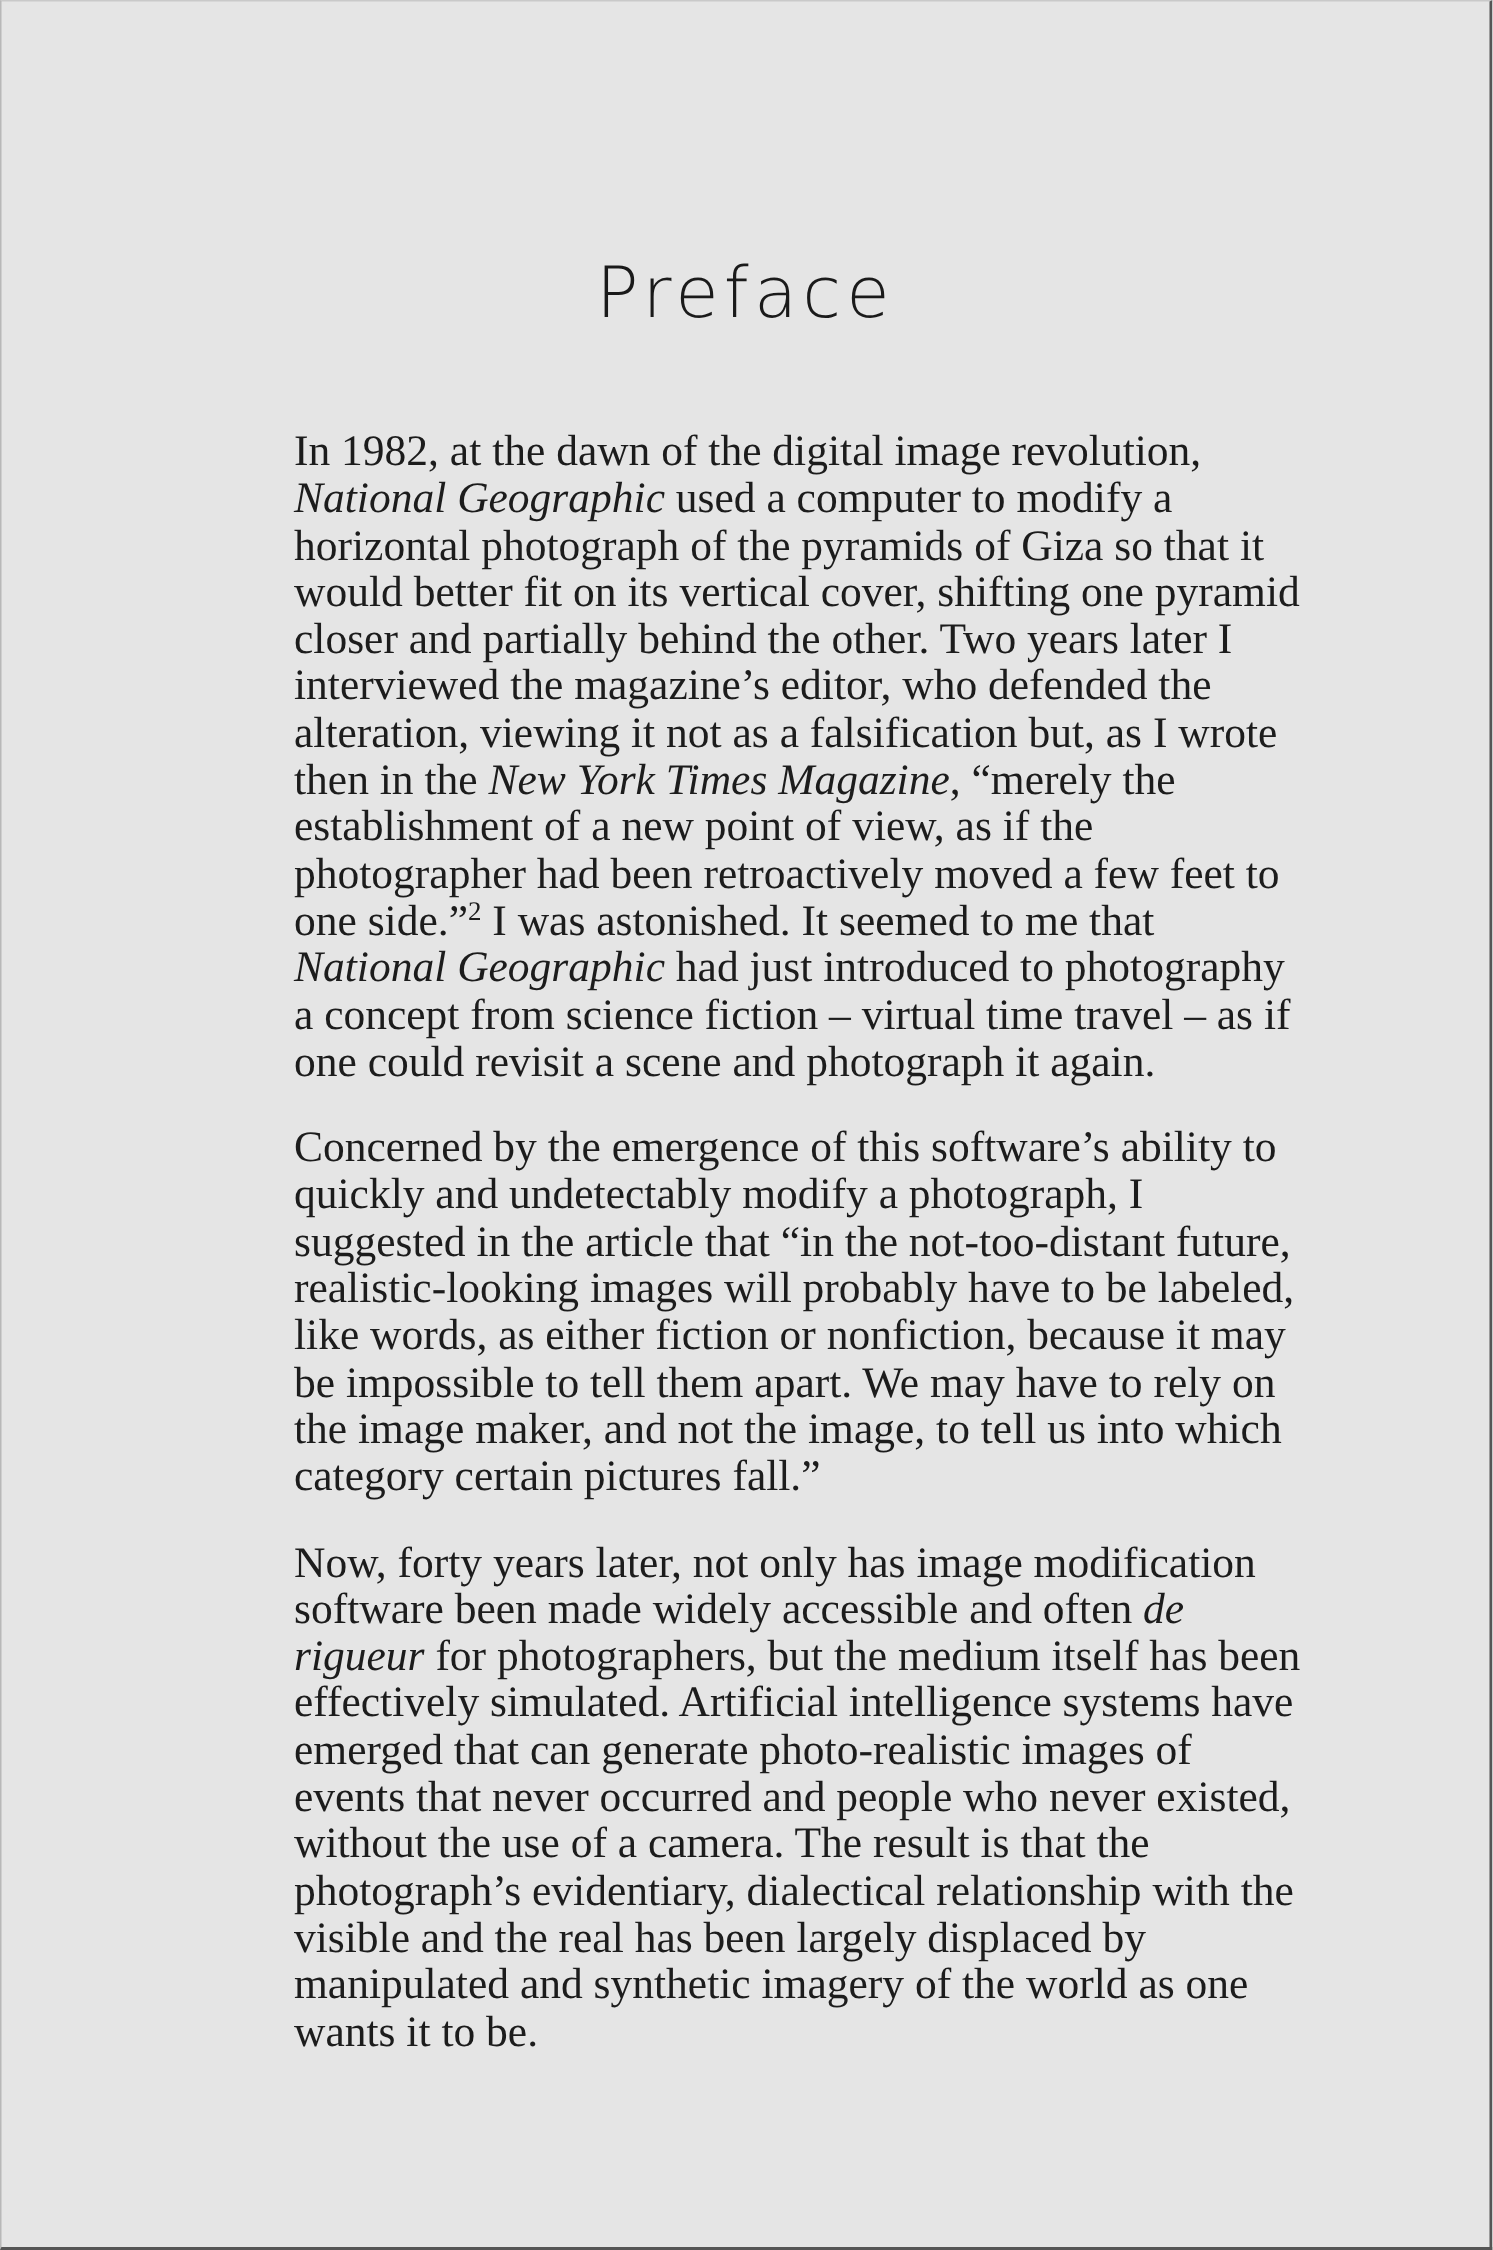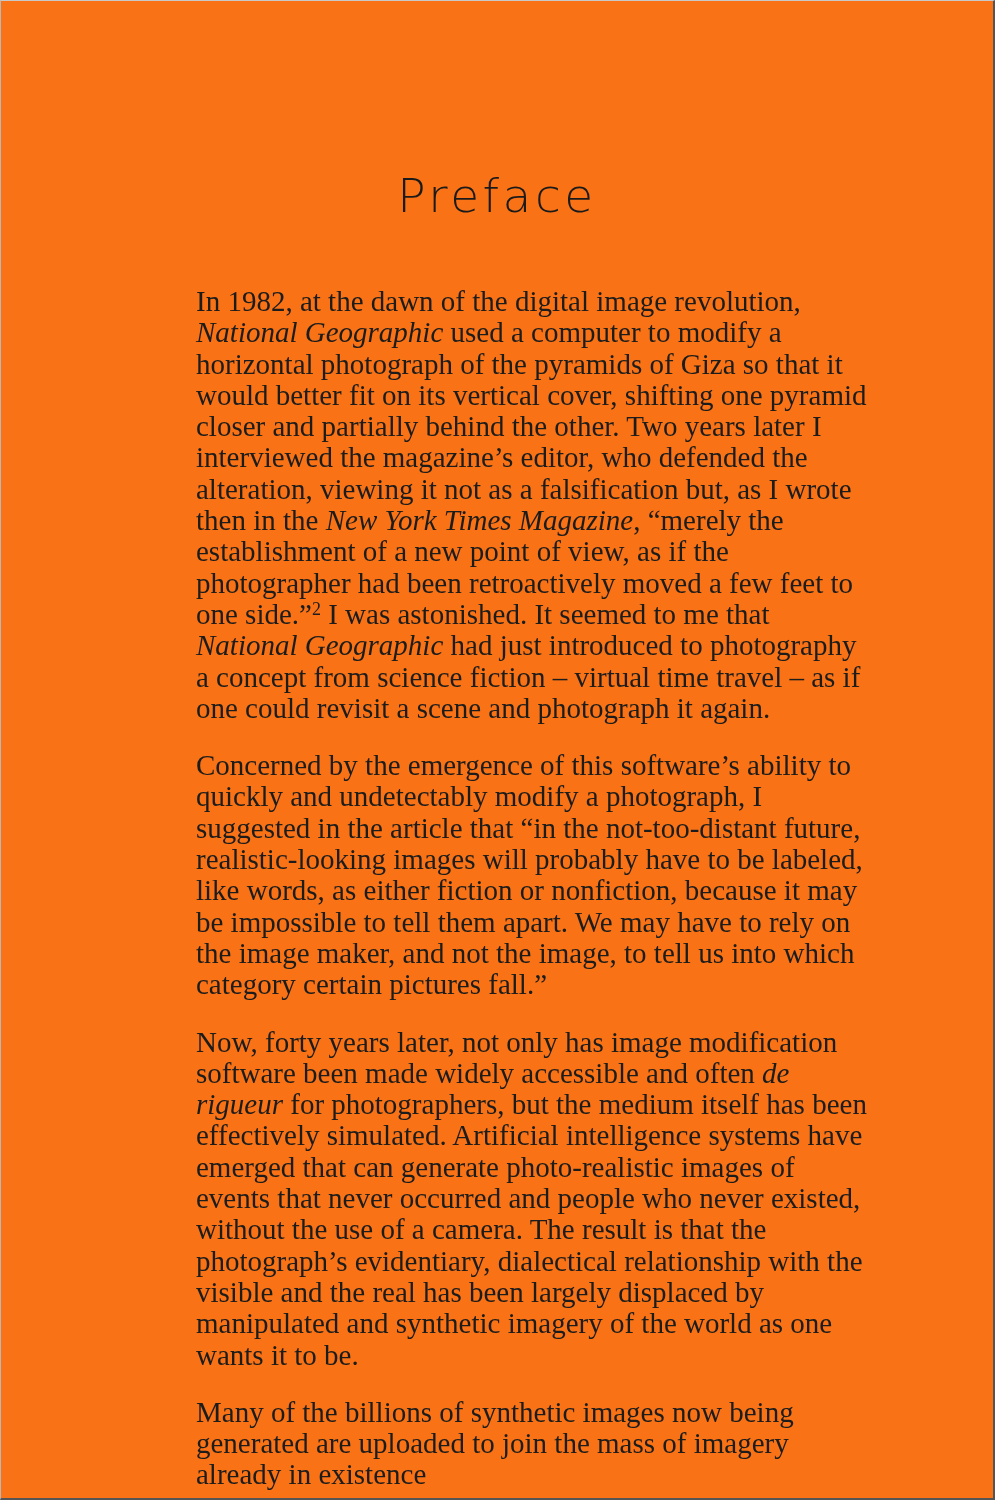--- a/index.html
+++ b/index.html
@@ -5,21 +5,21 @@
   html, body {
     margin: 0;
     padding: 0;
     background: #ffffff;
   }
 
   .page {
     position: relative;
     width: 995px;
     height: 1500px;
-    background: #f97316;
+    background: #e5e5e5;
     box-sizing: border-box;
     border-top: 1px solid #c9c9c9;
     border-left: 1px solid #b8b8b8;
     border-right: 2px solid #555555;
     border-bottom: 2px solid #555555;
     overflow: hidden;
   }
 
   .page-title {
     position: absolute;
@@ -70,16 +70,15 @@
 <body>
 
 <div class="page">
 
   <h1 class="page-title">Preface</h1>
 
   <div class="body-column">
     <p class="para"><span>In 1982, at the dawn of the digital image revolution, </span><em>National Geographic</em><span> used a computer to modify a horizontal photograph of the pyramids of Giza so that it would better fit on its vertical cover, shifting one pyramid closer and partially behind the other. Two years later I interviewed the magazine’s editor, who defended the alteration, viewing it not as a falsification but, as I wrote then in the </span><em>New York Times Magazine</em><span>, “merely the establishment of a new point of view, as if the photographer had been retroactively moved a few feet to one side.”</span><sup class="fnote">2</sup><span> I was astonished. It seemed to me that </span><em>National Geographic</em><span> had just introduced to photography a concept from science fiction – virtual time travel – as if one could revisit a scene and photograph it again.</span></p>
     <p class="para"><span>Concerned by the emergence of this software’s ability to quickly and undetectably modify a photograph, I suggested in the article that “in the not-too-distant future, realistic-looking images will probably have to be labeled, like words, as either fiction or nonfiction, because it may be impossible to tell them apart. We may have to rely on the image maker, and not the image, to tell us into which category certain pictures fall.”</span></p>
     <p class="para"><span>Now, forty years later, not only has image modification software been made widely accessible and often </span><em>de rigueur</em><span> for photographers, but the medium itself has been effectively simulated. Artificial intelligence systems have emerged that can generate photo-realistic images of events that never occurred and people who never existed, without the use of a camera. The result is that the photograph’s evidentiary, dialectical relationship with the visible and the real has been largely displaced by manipulated and synthetic imagery of the world as one wants it to be.</span></p>
-    <p class="para"><span>Many of the billions of synthetic images now being generated are uploaded to join the mass of imagery already in existence</span></p>
   </div>
 
 </div>
 
 </body></html>

